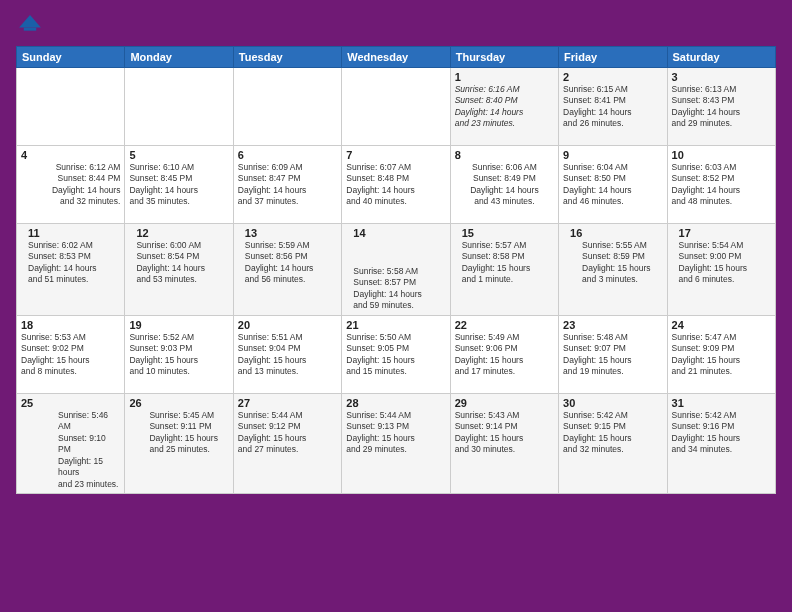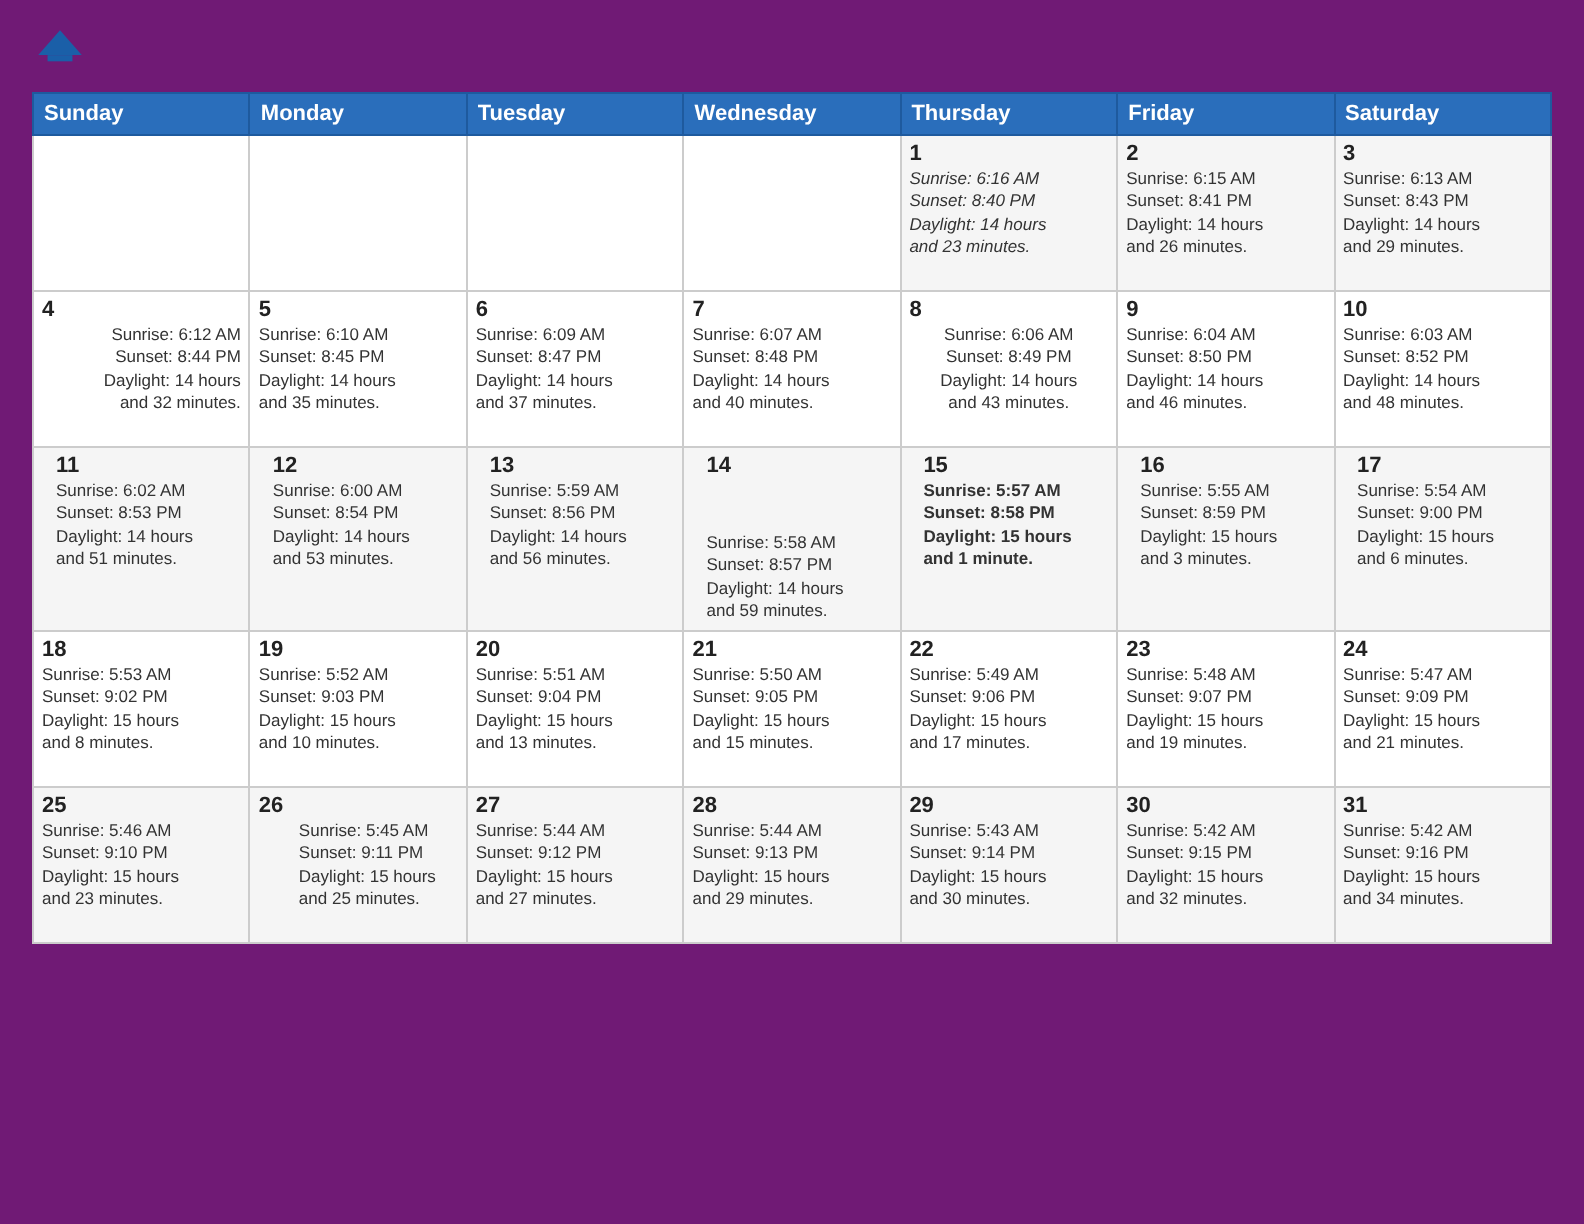--- a/index.html
+++ b/index.html
@@ -245,28 +245,28 @@
           </td>
           <td>
             <span class="day-number">14</span>
             <div class="day-info" style="white-space: pre-line; margin-top: 27px;">Sunrise: 5:58 AM
 Sunset: 8:57 PM
 Daylight: 14 hours
 and 59 minutes.</div>
           </td>
           <td>
             <span class="day-number">15</span>
-            <div class="day-info" style="white-space: pre-line; font-weight: bold;">Sunrise: 5:57 AM
+            <div class="day-info" style="white-space: pre-line;">Sunrise: 5:57 AM
 Sunset: 8:58 PM
 Daylight: 15 hours
 and 1 minute.</div>
           </td>
           <td>
             <span class="day-number">16</span>
-            <div class="day-info" style="white-space: pre-line;">Sunrise: 5:55 AM
+            <div class="day-info" style="white-space: pre-line; margin-left: 12px;">Sunrise: 5:55 AM
 Sunset: 8:59 PM
 Daylight: 15 hours
 and 3 minutes.</div>
           </td>
           <td>
             <span class="day-number">17</span>
             <div class="day-info" style="white-space: pre-line;">Sunrise: 5:54 AM
 Sunset: 9:00 PM
 Daylight: 15 hours
 and 6 minutes.</div>
@@ -319,21 +319,21 @@
             <span class="day-number">24</span>
             <div class="day-info" style="white-space: pre-line;">Sunrise: 5:47 AM
 Sunset: 9:09 PM
 Daylight: 15 hours
 and 21 minutes.</div>
           </td>
         </tr>
         <tr class="row5">
           <td>
             <span class="day-number">25</span>
-            <div class="day-info" style="white-space: pre-line;">Sunrise: 5:46 AM
+            <div class="day-info" style="white-space: pre-line; margin-left: 37px;">Sunrise: 5:46 AM
 Sunset: 9:10 PM
 Daylight: 15 hours
 and 23 minutes.</div>
           </td>
           <td>
             <span class="day-number">26</span>
             <div class="day-info" style="white-space: pre-line; margin-left: 20px;">Sunrise: 5:45 AM
 Sunset: 9:11 PM
 Daylight: 15 hours
 and 25 minutes.</div>

